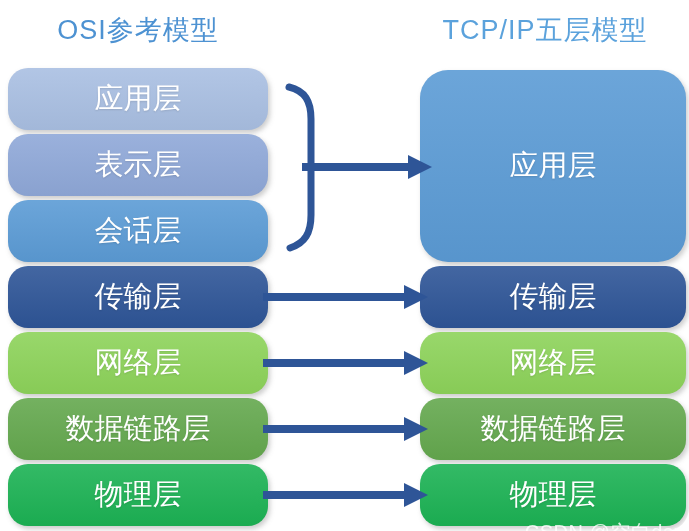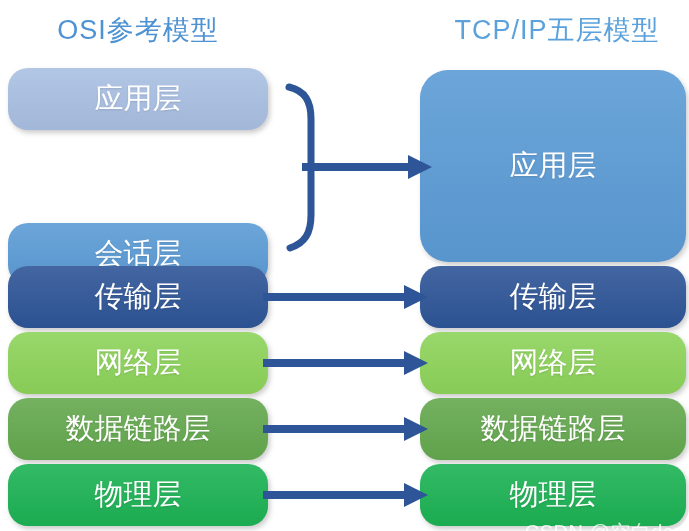--- a/index.html
+++ b/index.html
@@ -4,21 +4,21 @@
 <style>
   html,body{margin:0;padding:0;background:#ffffff;}
   body{font-family:"Liberation Sans","DejaVu Sans",sans-serif;}
   #canvas{position:relative;width:689px;height:531px;background:#ffffff;overflow:hidden;border-radius:23px;}
 
   .col-title{
     position:absolute;top:10px;height:40px;line-height:40px;
     text-align:center;font-size:27px;letter-spacing:1px;
   }
   #osi-title{left:0;width:276px;}
-  #tcpip-title{left:424px;width:266px;}
+  #tcpip-title{left:412px;width:266px;}
 
   .layer-box{
     position:absolute;border-radius:20px;
     color:#ffffff;font-size:29px;text-align:center;
     display:flex;align-items:center;justify-content:center;
     box-shadow:2px 3px 5px rgba(110,110,110,0.35);
     background-image:linear-gradient(rgba(255,255,255,0.10),rgba(0,0,0,0.04));
     text-shadow:0 1px 2px rgba(0,0,0,0.12);
     font-family:Liberation Serif, serif;
   }
@@ -36,21 +36,22 @@
 </style>
 </head>
 <body>
 
 <div id="canvas">
 
   <div id="osi-title" class="col-title" style="color: rgb(77, 146, 210);">OSI参考模型</div>
   <div id="tcpip-title" class="col-title" style="color: rgb(91, 162, 220);">TCP/IP五层模型</div>
 
   <div class="layer-box osi-box" style="top: 68px; background-color: rgb(169, 191, 226);">应用层</div>
-  <div class="layer-box osi-box" style="top: 200px; background-color: rgb(91, 155, 213); margin-top: 23px;">会话层</div>
+  <div class="layer-box osi-box" style="top: 134px; background-color: rgb(143, 168, 216);">表示层</div>
+  <div class="layer-box osi-box" style="top: 200px; background-color: rgb(91, 155, 213);">会话层</div>
   <div class="layer-box osi-box" style="top: 266px; background-color: rgb(46, 85, 151);">传输层</div>
   <div class="layer-box osi-box" style="top: 332px; background-color: rgb(141, 211, 90);">网络层</div>
   <div class="layer-box osi-box" style="top: 398px; background-color: rgb(100, 168, 78);">数据链路层</div>
   <div class="layer-box osi-box" style="top: 464px; background-color: rgb(28, 178, 84);">物理层</div>
 
   <div class="layer-box tcp-box tall" style="top: 70px; background-color: rgb(91, 155, 213);">应用层</div>
   <div class="layer-box tcp-box" style="top: 266px; background-color: rgb(46, 85, 151);">传输层</div>
   <div class="layer-box tcp-box" style="top: 332px; background-color: rgb(141, 211, 90);">网络层</div>
   <div class="layer-box tcp-box" style="top: 398px; background-color: rgb(100, 168, 78);">数据链路层</div>
   <div class="layer-box tcp-box" style="top: 464px; background-color: rgb(28, 178, 84);">物理层</div>

